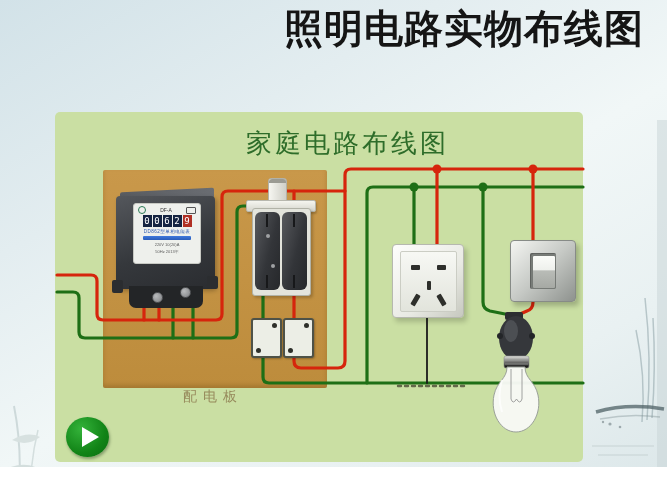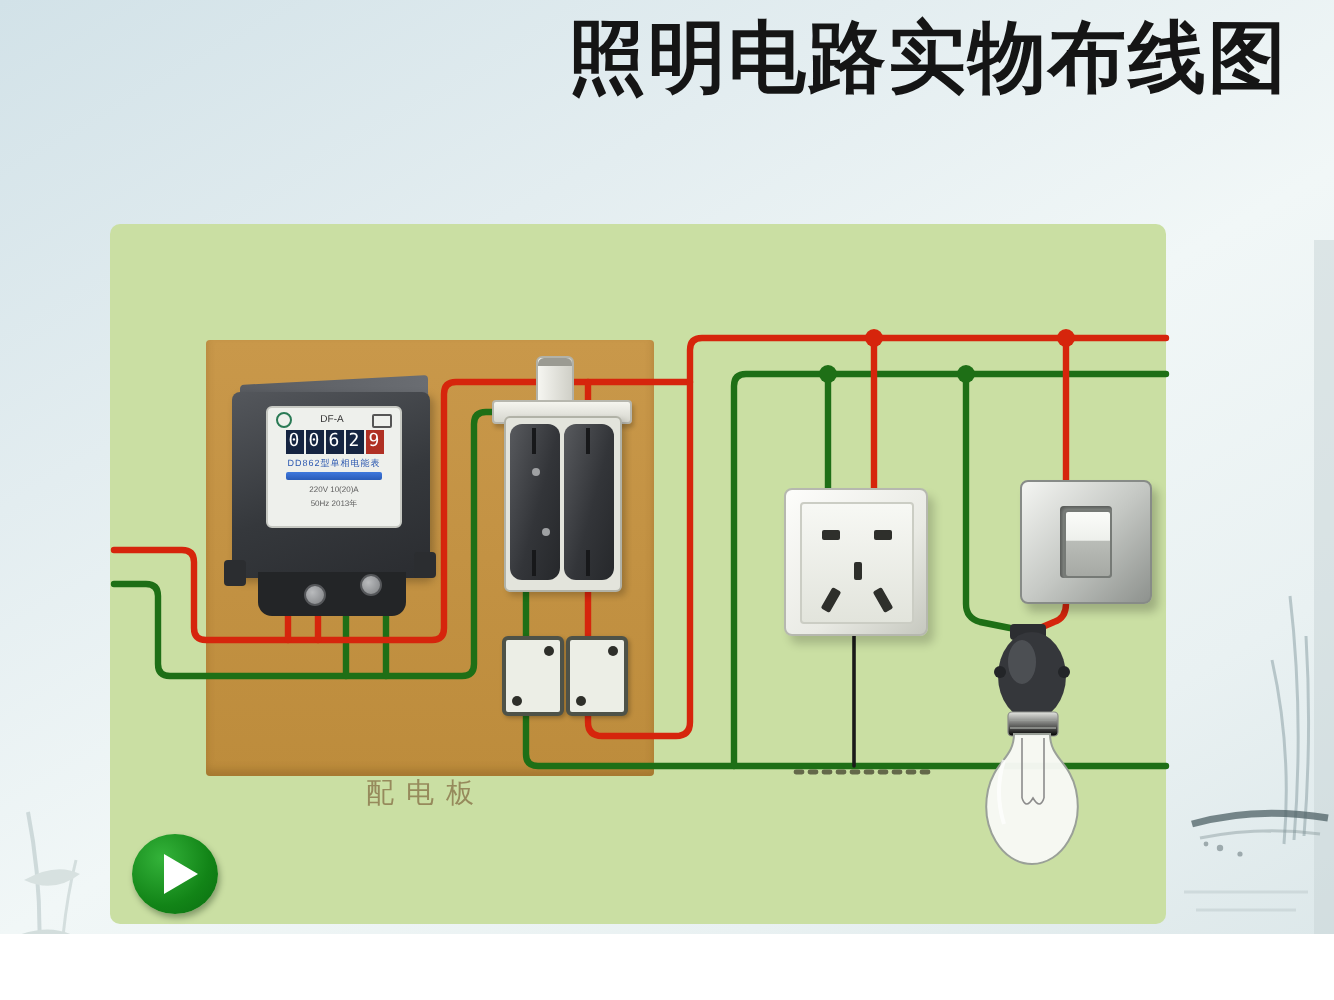--- a/index.html
+++ b/index.html
@@ -109,20 +109,21 @@
       <path d="M12 440 q 16 -9 28 -3 q -13 10 -28 3 Z" fill="#c0cdcb"></path>
       <path d="M2 492 q 20 -5 34 3 q -18 8 -34 -3 Z" fill="#aebfbd"></path>
     </g>
     <path d="M592 446 h 62 M598 455 h 50" stroke="#c3cfd1" stroke-width="1.5" opacity="0.6"></path>
   </svg>
 
   <div class="abs main-title">照明电路实物布线图</div>
 
   <div class="abs panel"></div>
   <div class="abs board"></div>
+  <div class="abs panel-title">家庭电路布线图</div>
   <div class="abs board-label">配电板</div>
 
   <svg id="wires" class="abs" viewBox="0 0 667 500">
     <g fill="none" stroke-linecap="round" stroke-linejoin="round">
 
       <g stroke="#1e6f16" stroke-width="3.2">
         <path d="M 57 292 L 73 292 Q 79 292 79 298 L 79 332 Q 79 338 85 338 L 231 338 Q 237 338 237 332 L 237 212 Q 237 206 243 206 L 257 206 Q 263 206 263 212 L 263 218"></path>
         <path d="M 173 305 L 173 338"></path>
         <path d="M 193 305 L 193 338"></path>
         <path d="M 263 218 L 263 377 Q 263 383 269 383 L 583 383"></path>

